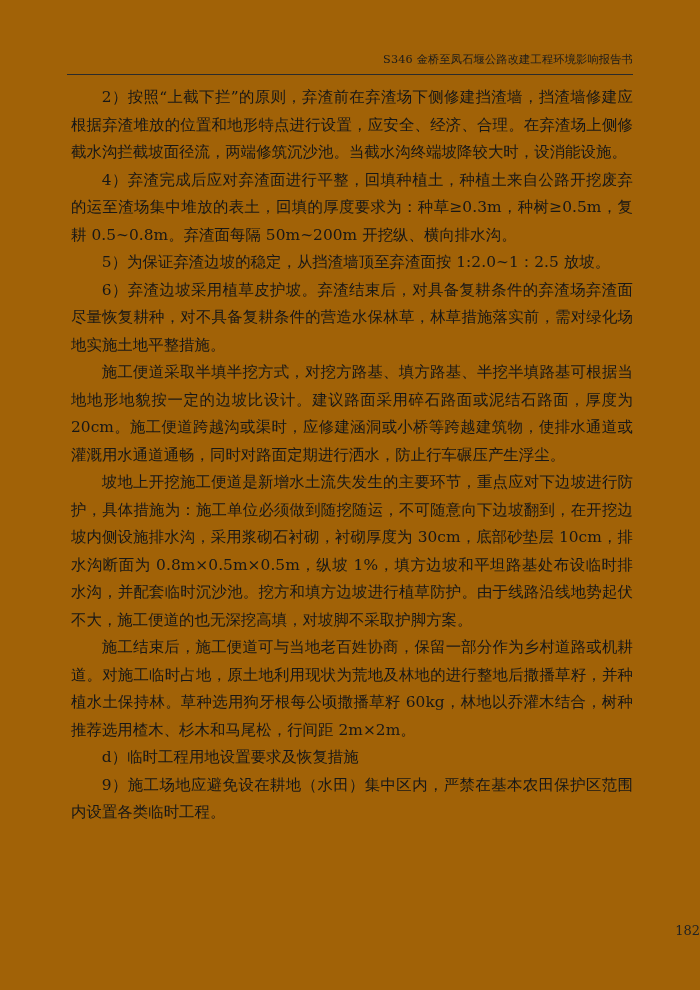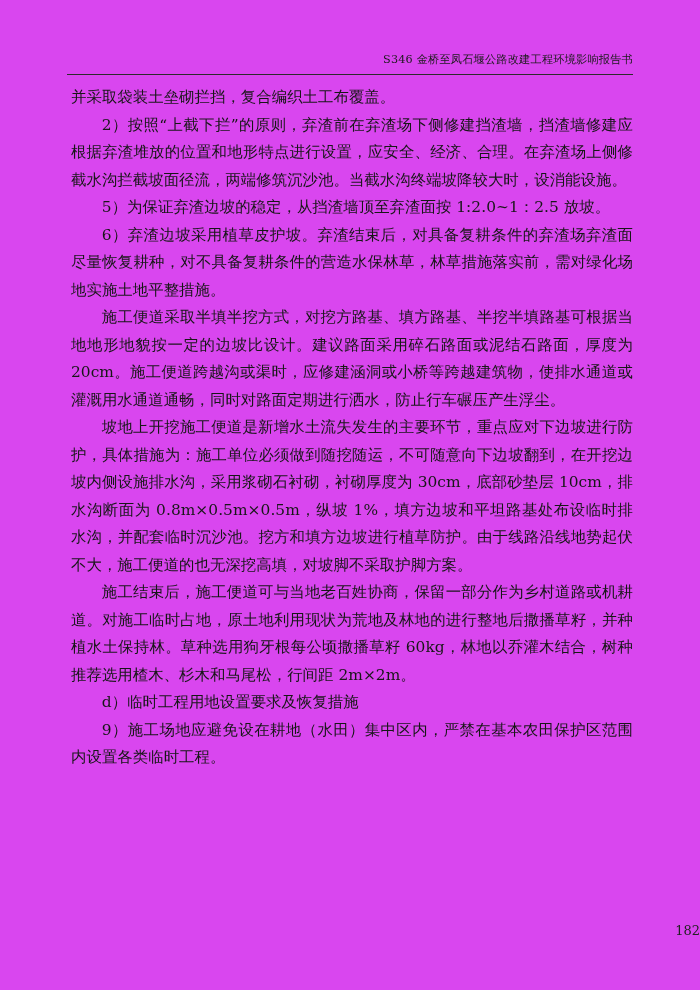--- a/index.html
+++ b/index.html
@@ -8,21 +8,21 @@
     background: #ffffff;
   }
   body {
     font-family: "DejaVu Serif", "Liberation Serif", serif;
     color: #1a1a1a;
   }
   #page {
     position: relative;
     width: 700px;
     height: 990px;
-    background: #d946ef;
+    background: #a16207;
     overflow: hidden;
     box-sizing: border-box;
   }
 
   
   #header {
     position: absolute;
     left: 67px;
     top: 48px;
     width: 566px;
@@ -84,22 +84,22 @@
 <body>
 
 <div id="page">
 
   <div id="header">
     <span id="header-title">S346 金桥至凤石堰公路改建工程环境影响报告书</span>
   </div>
   <div id="header-rule"></div>
 
   <div id="content">
-    <p class="para noindent">并采取袋装土垒砌拦挡，复合编织土工布覆盖。</p>
     <p class="para indent2">2）按照“上截下拦”的原则，弃渣前在弃渣场下侧修建挡渣墙，挡渣墙修建应根据弃渣堆放的位置和地形特点进行设置，应安全、经济、合理。在弃渣场上侧修截水沟拦截坡面径流，两端修筑沉沙池。当截水沟终端坡降较大时，设消能设施。</p>
+    <p class="para indent2">4）弃渣完成后应对弃渣面进行平整，回填种植土，种植土来自公路开挖废弃的运至渣场集中堆放的表土，回填的厚度要求为：种草≥0.3m，种树≥0.5m，复耕 0.5~0.8m。弃渣面每隔 50m~200m 开挖纵、横向排水沟。</p>
     <p class="para indent2">5）为保证弃渣边坡的稳定，从挡渣墙顶至弃渣面按 1:2.0~1：2.5 放坡。</p>
     <p class="para indent2">6）弃渣边坡采用植草皮护坡。弃渣结束后，对具备复耕条件的弃渣场弃渣面尽量恢复耕种，对不具备复耕条件的营造水保林草，林草措施落实前，需对绿化场地实施土地平整措施。</p>
     <p class="para indent2">施工便道采取半填半挖方式，对挖方路基、填方路基、半挖半填路基可根据当地地形地貌按一定的边坡比设计。建议路面采用碎石路面或泥结石路面，厚度为 20cm。施工便道跨越沟或渠时，应修建涵洞或小桥等跨越建筑物，使排水通道或灌溉用水通道通畅，同时对路面定期进行洒水，防止行车碾压产生浮尘。</p>
     <p class="para indent2">坡地上开挖施工便道是新增水土流失发生的主要环节，重点应对下边坡进行防护，具体措施为：施工单位必须做到随挖随运，不可随意向下边坡翻到，在开挖边坡内侧设施排水沟，采用浆砌石衬砌，衬砌厚度为 30cm，底部砂垫层 10cm，排水沟断面为 0.8m×0.5m×0.5m，纵坡 1%，填方边坡和平坦路基处布设临时排水沟，并配套临时沉沙池。挖方和填方边坡进行植草防护。由于线路沿线地势起伏不大，施工便道的也无深挖高填，对坡脚不采取护脚方案。</p>
     <p class="para indent2">施工结束后，施工便道可与当地老百姓协商，保留一部分作为乡村道路或机耕道。对施工临时占地，原土地利用现状为荒地及林地的进行整地后撒播草籽，并种植水土保持林。草种选用狗牙根每公顷撒播草籽 60kg，林地以乔灌木结合，树种推荐选用楂木、杉木和马尾松，行间距 2m×2m。</p>
     <p class="para indent2">d）临时工程用地设置要求及恢复措施</p>
     <p class="para indent2">9）施工场地应避免设在耕地（水田）集中区内，严禁在基本农田保护区范围内设置各类临时工程。</p>
   </div>
 
   <div id="footer">

